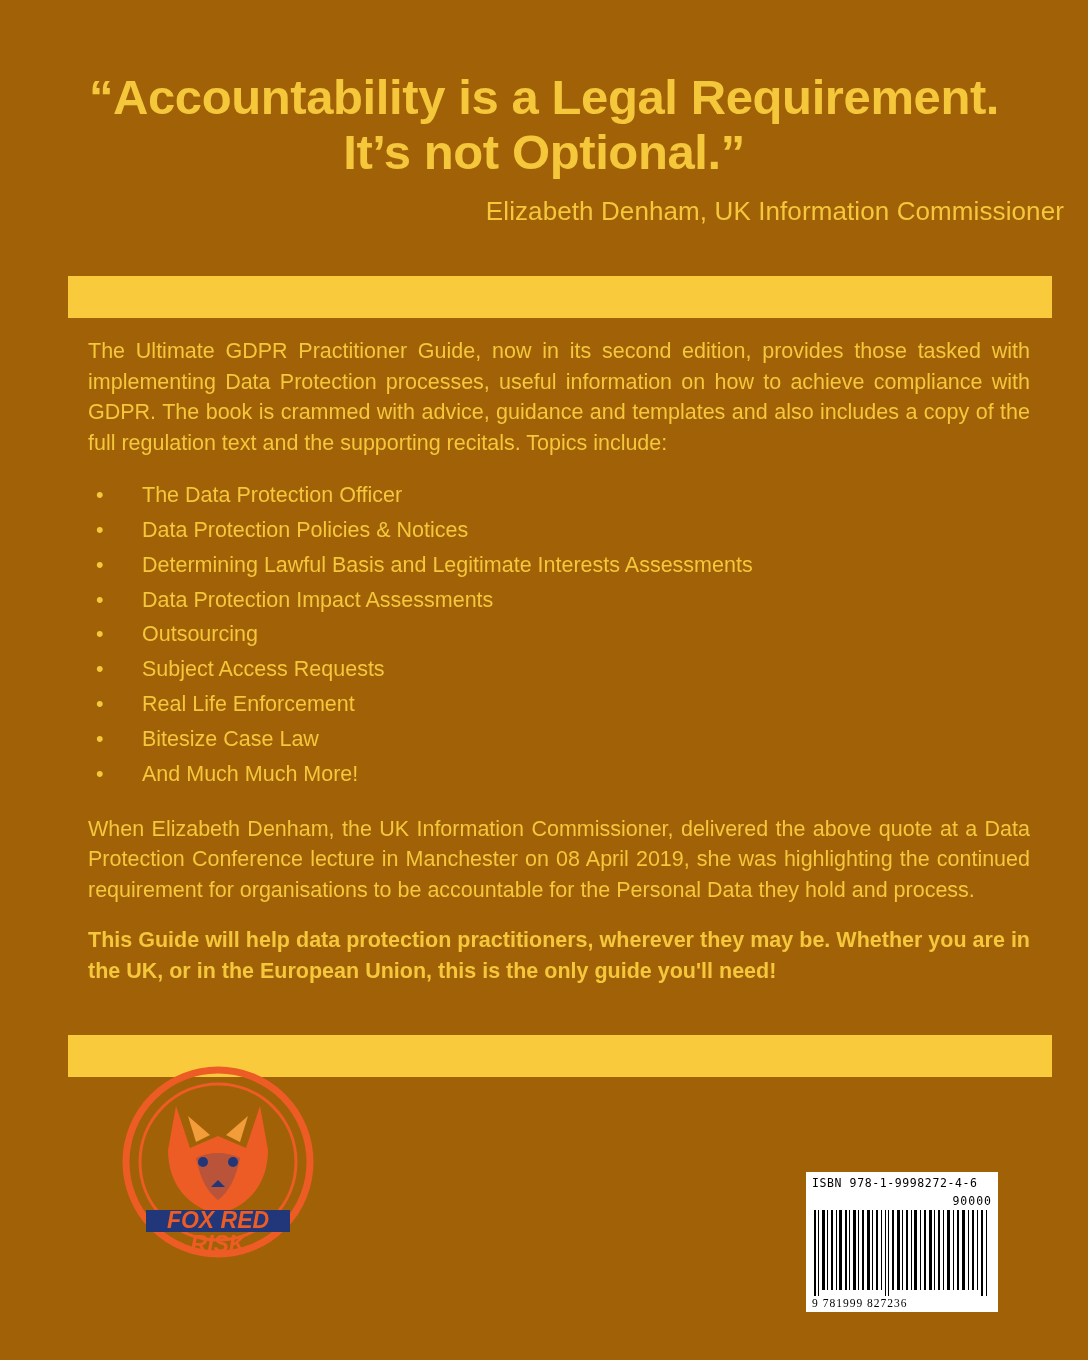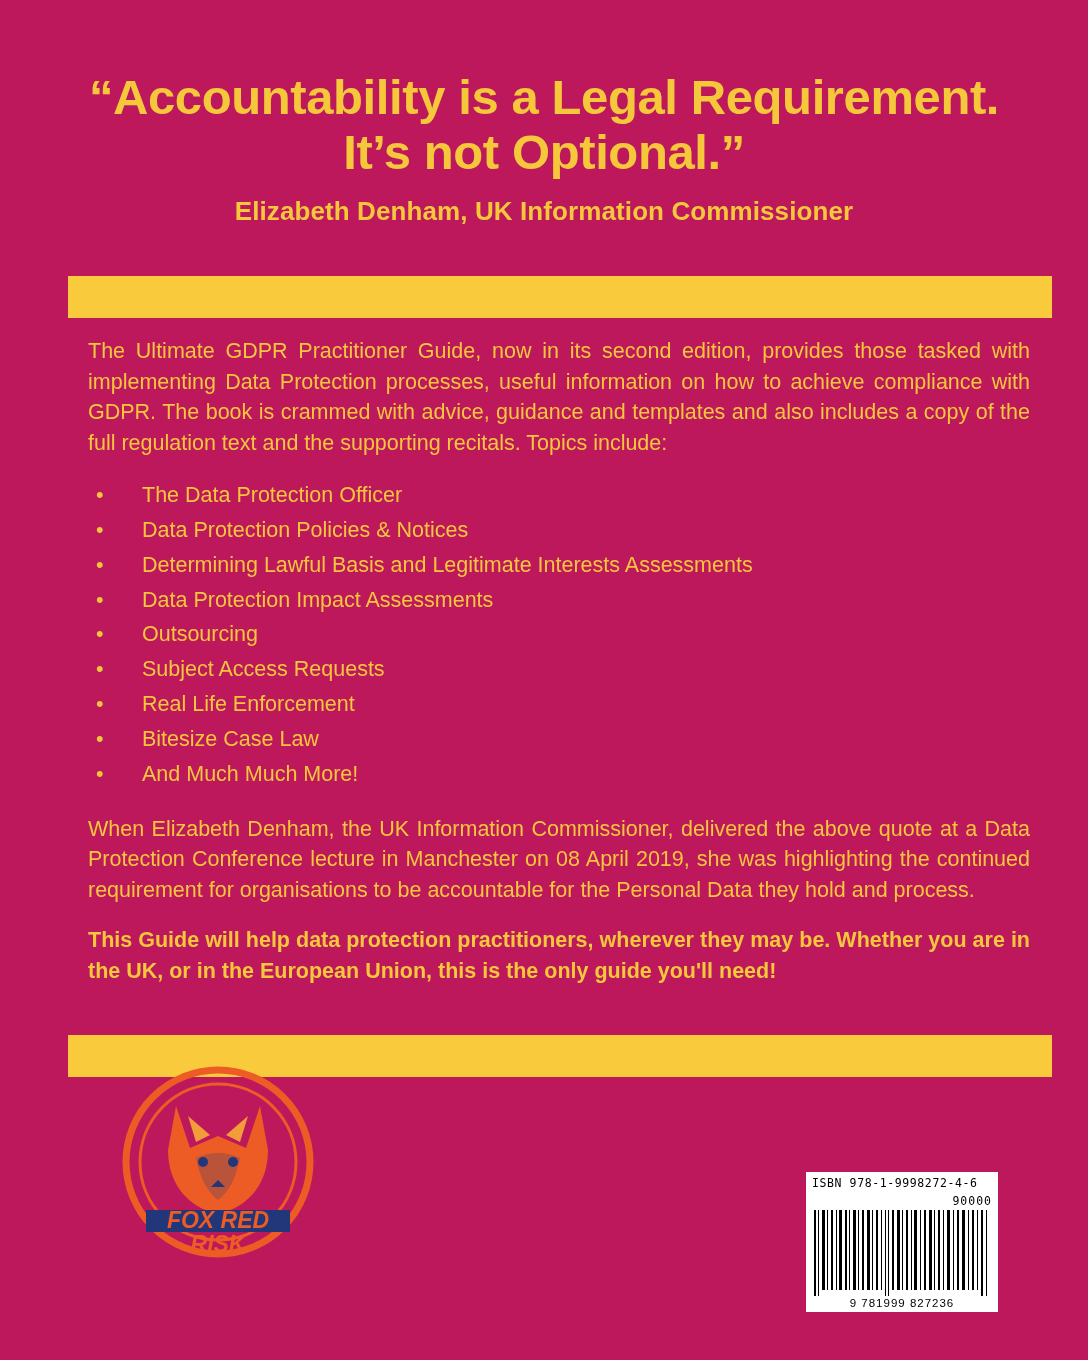--- a/index.html
+++ b/index.html
@@ -10,21 +10,21 @@
     width: 1088px;
     height: 1360px;
     background: #ffffff;
     font-family: "Liberation Sans", sans-serif;
     overflow: hidden;
   }
   .cover {
     position: relative;
     width: 1088px;
     height: 1360px;
-    background: #be185d;
+    background: #a16207;
     box-sizing: border-box;
     overflow: hidden;
   }
   
   .quote-wrap {
     position: absolute;
     left: 0;
     top: 70px;
     width: 1088px;
     text-align: center;
@@ -38,23 +38,24 @@
     line-height: 1.12;
     letter-spacing: -0.4px;
     margin: 0;
   }
   .quote-line2 {
     display: block;
   }
   .attribution {
     color: #f5c73b;
     font-size: 26px;
-    font-weight: bold;
+    font-weight: normal;
     margin-top: 16px;
     letter-spacing: 0.1px;
+    text-align: right;
   }
   
   .rule {
     position: absolute;
     left: 68px;
     width: 984px;
     height: 42px;
     background: #f9cb3c;
   }
   .rule-top { top: 276px; }
@@ -129,27 +130,26 @@
     text-align: right;
     margin-top: 4px;
   }
   .bars {
     margin-top: 2px;
     height: 86px;
     width: 100%;
     display: block;
   }
   .isbn-bottom {
-    font-family: Liberation Sans, sans-serif;
+    font-family: Liberation Serif, serif;
     font-size: 11.5px;
     color: #000;
     letter-spacing: 1px;
     margin-top: 1px;
     white-space: nowrap;
-    text-align: center;
   }
 </style>
 </head>
 <body>
 
 <div class="cover">
 
   <div class="quote-wrap">
     <div class="quote">
       <span>“Accountability is a Legal Requirement.</span>

